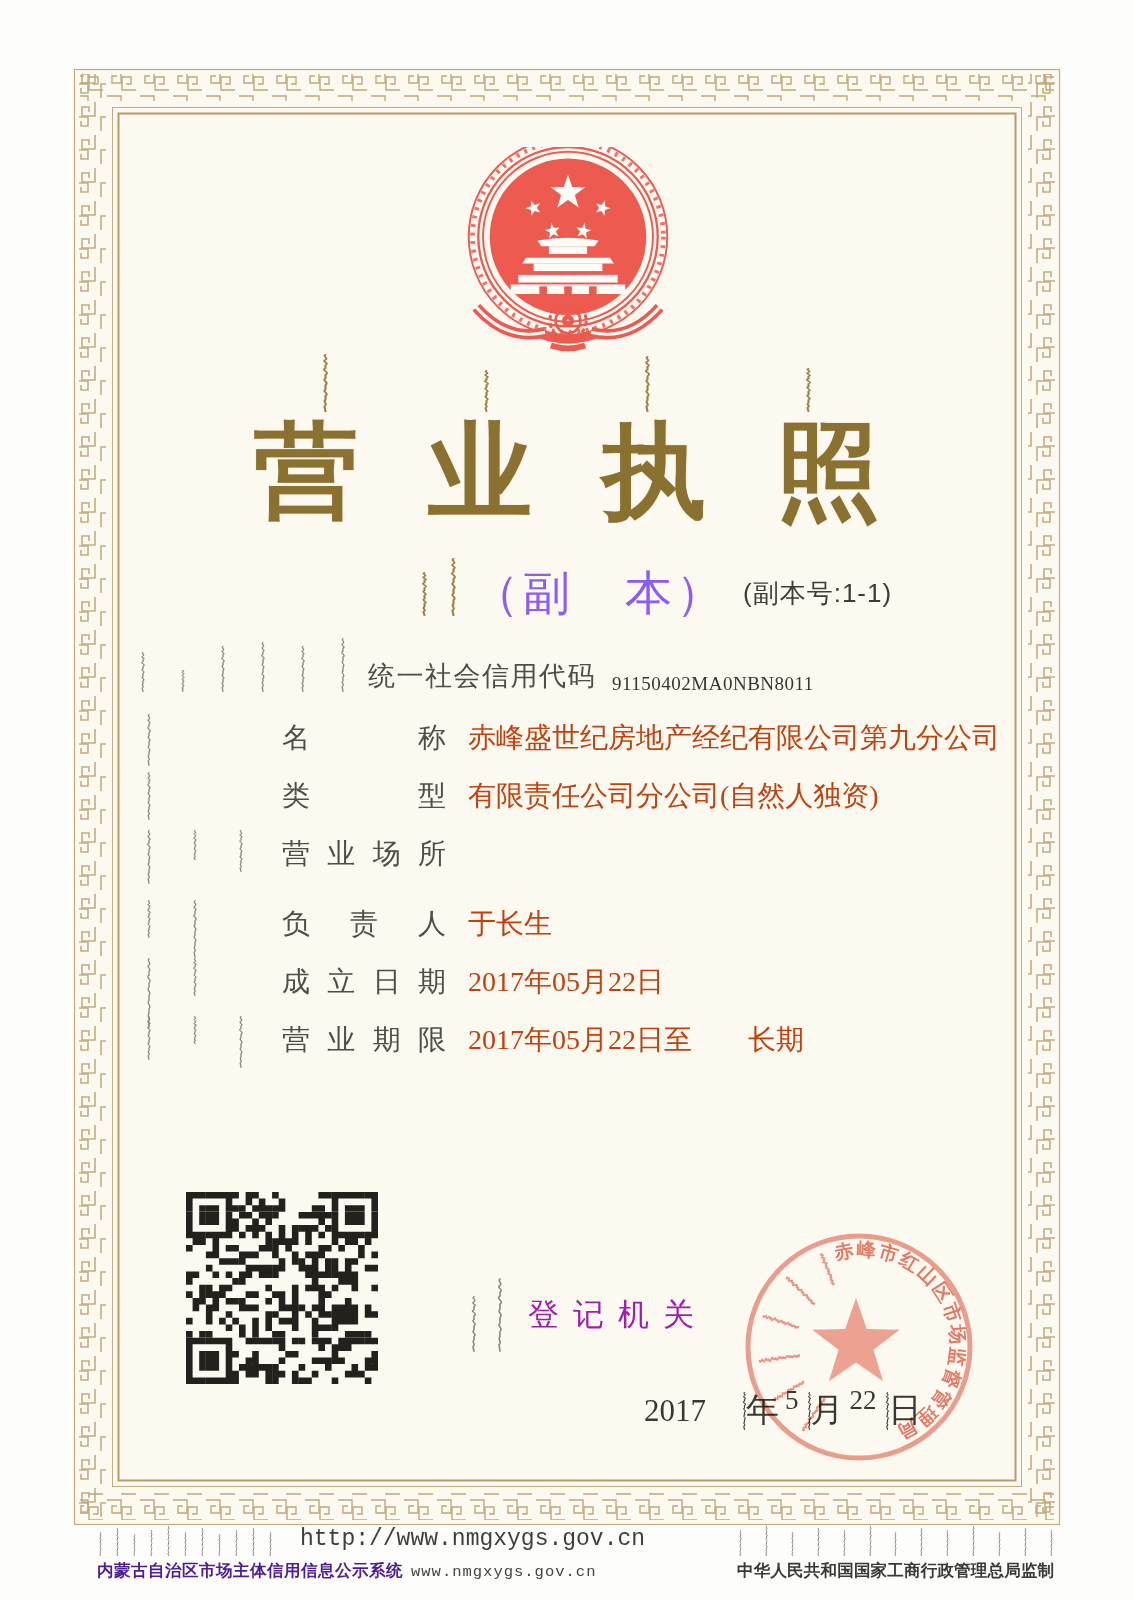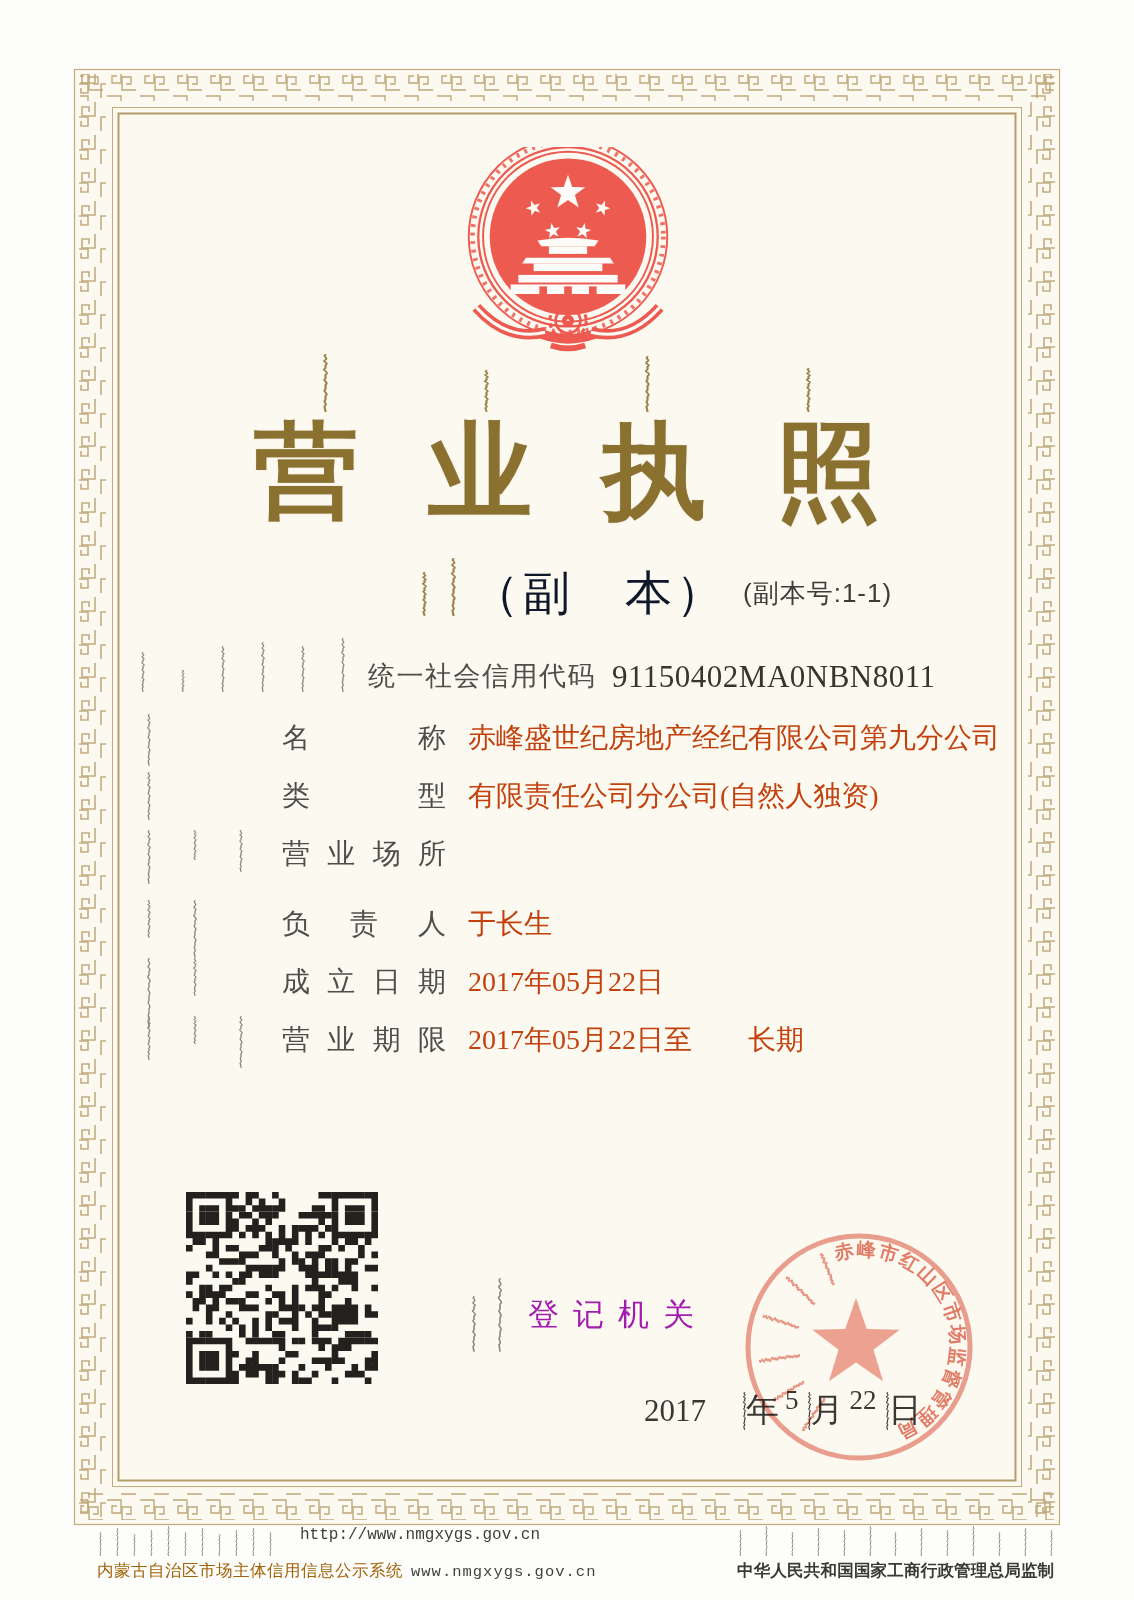--- a/index.html
+++ b/index.html
@@ -12,27 +12,27 @@
   .mgrow{display:flex;align-items:flex-end;gap:36px;}
   .mg-gold .mg{stroke:#9b8348;stroke-width:2;width:13px;}
   .mg-tiny .mg{width:7px;stroke:#5f5d58;}
   
   .title-row{left:0;right:0;top:414px;display:flex;justify-content:center;gap:70px;}
   .title-row span{font-size:104px;font-weight:bold;color:#8a7130;line-height:1.1;
                   text-shadow:0 0 1px rgba(138,113,48,.55);}
   .mong-title{left:0;right:0;top:348px;height:64px;display:flex;justify-content:center;gap:148px;align-items:flex-end;}
   
   .subtitle{left:418px;top:558px;display:flex;align-items:flex-end;}
-  .subtitle .copy{font-size:47px;color:#0f172a;letter-spacing:4px;line-height:1;margin-left:12px;font-weight:500;}
+  .subtitle .copy{font-size:47px;color:#8b5cf6;letter-spacing:4px;line-height:1;margin-left:12px;font-weight:500;}
   .subtitle .copyno{font-size:26px;color:#3e3c37;margin:0 0 5px 16px;letter-spacing:1px;}
   
   .credit{left:138px;top:638px;display:flex;align-items:flex-end;}
   .credit .mgrow{gap:30px;margin-bottom:4px;}
   .credit .clabel{font-size:27px;color:#4f4d48;letter-spacing:1.5px;margin:0 0 2px 20px;}
-  .credit .cvalue{font-family:"Liberation Serif","DejaVu Serif",serif;font-size:31px;color:#38352f;
+  .credit .cvalue{font-family:"Liberation Serif","DejaVu Serif",serif;font-size:19px;color:#38352f;
                   letter-spacing:.5px;margin:0 0 1px 16px;}
   
   .frow{left:144px;right:102px;display:flex;align-items:flex-start;}
   .mgcell{width:124px;display:flex;gap:36px;align-items:flex-start;margin-top:-6px;flex:none;}
   .flabel{width:164px;flex:none;margin-left:14px;font-size:28px;color:#4f4d49;
           text-align:justify;text-align-last:justify;text-justify:inter-character;line-height:36px;}
   .fvalue{flex:1;margin-left:22px;font-family:Liberation Serif, serif;
           font-size:28px;color:#c2410c;line-height:35px;}
   .frow.multi .fvalue{font-size:22.5px;line-height:34px;}
   .bars{display:inline-block;vertical-align:-2px;margin-left:8px;}
@@ -48,23 +48,23 @@
   .daterow{left:644px;top:1388px;display:flex;align-items:center;z-index:2;
            font-family:"Liberation Serif","DejaVu Serif",serif;color:#3a3833;}
   .daterow .yr{font-size:31px;margin-right:34px;}
   .daterow .unit{font-size:33px;}
   .daterow .fill{font-size:27px;position:relative;top:-10px;margin:0 6px;}
   .daterow .mg{width:9px;stroke:#45433e;margin-right:-3px;height:38px;}
   
   .seal{left:736px;top:1224px;width:246px;height:246px;z-index:3;mix-blend-mode:multiply;pointer-events:none;}
   
   .f-l1{left:97px;top:1526px;display:flex;align-items:flex-end;gap:10px;}
-  .f-url{font-family:"Liberation Mono","DejaVu Sans Mono",monospace;font-size:16px;color:#403e39;margin-left:8px;}
+  .f-url{font-family:"Liberation Mono","DejaVu Sans Mono",monospace;font-size:23px;color:#403e39;margin-left:8px;}
   .f-l2{left:97px;top:1560px;display:flex;align-items:baseline;}
-  .f-sys{font-size:16.5px;font-weight:normal;color:#a16207;letter-spacing:.5px;}
+  .f-sys{font-size:16.5px;font-weight:bold;color:#4c1d95;letter-spacing:.5px;}
   .f-url2{font-family:"Liberation Mono","DejaVu Sans Mono",monospace;font-size:15.5px;color:#45433d;
           margin-left:8px;letter-spacing:1px;}
   .f-r1{left:737px;top:1526px;width:318px;display:flex;justify-content:space-between;align-items:flex-end;}
   .f-r2{left:737px;top:1560px;font-size:16.5px;font-weight:bold;color:#3b3934;letter-spacing:.2px;}
 </style>
 </head>
 <body>
 
 <svg width="0" height="0" style="position:absolute" aria-hidden="true">
   <defs>

